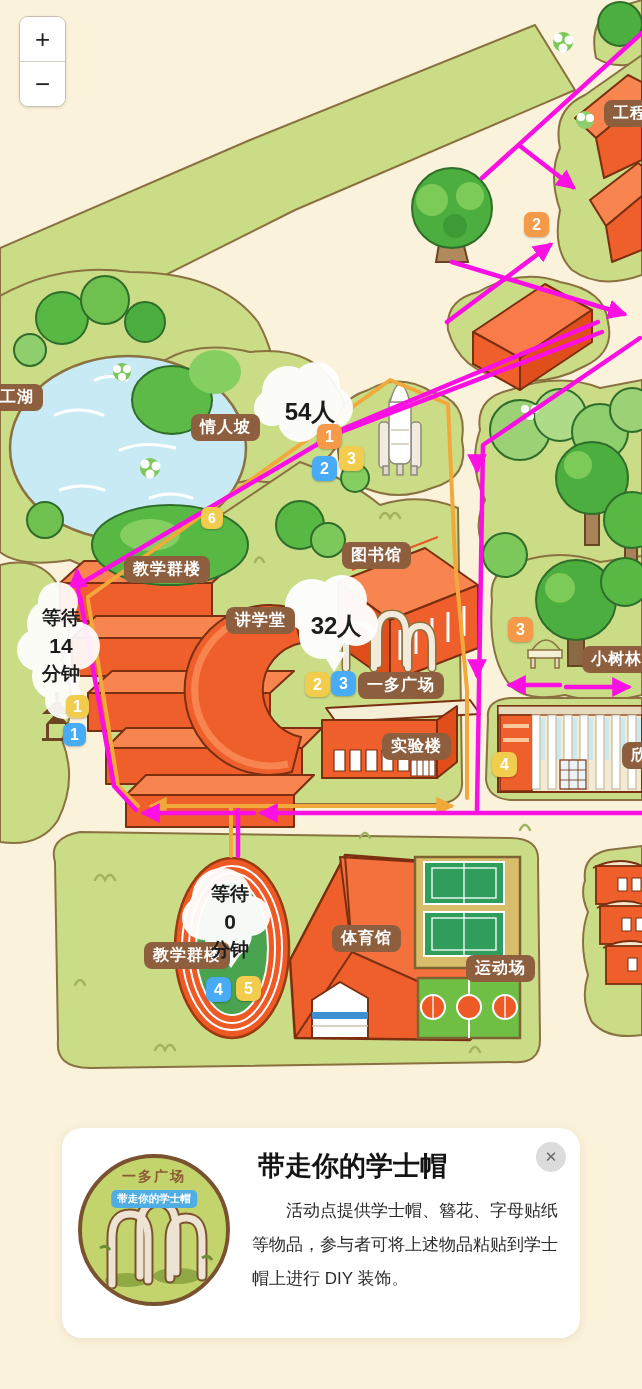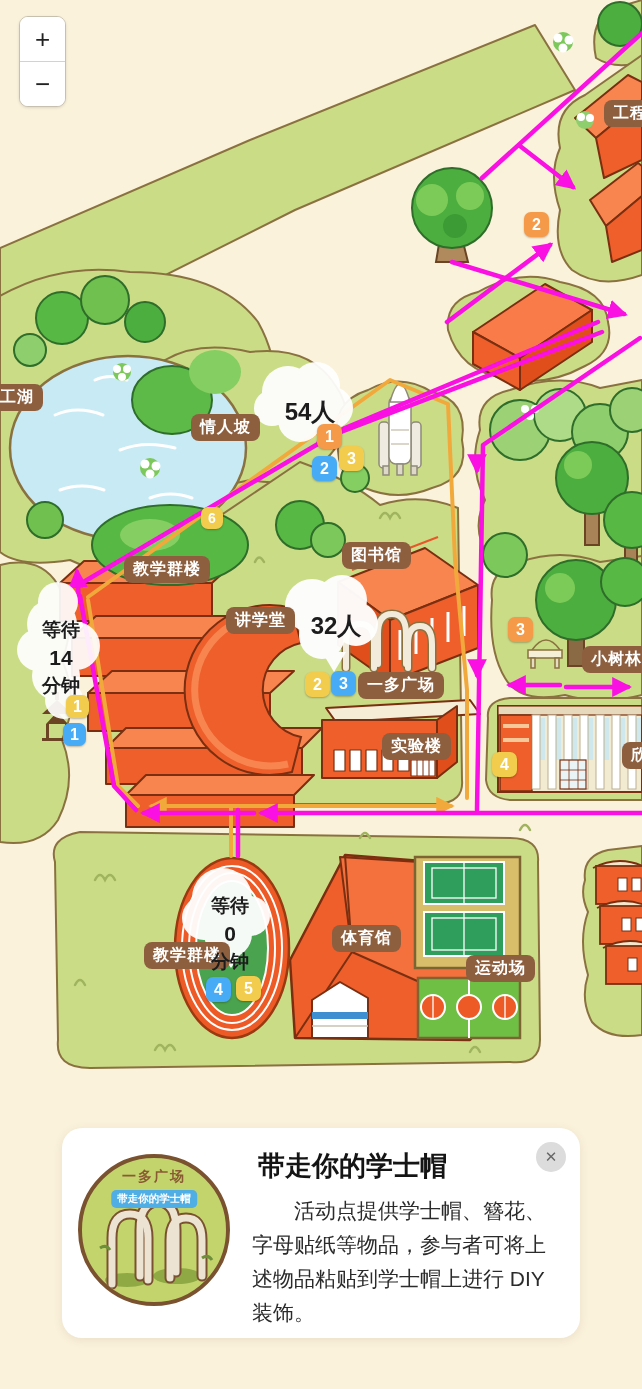--- a/index.html
+++ b/index.html
@@ -24,34 +24,34 @@
     font-size:16px;display:flex;align-items:center;justify-content:center;
     box-shadow:0 1px 2px rgba(0,0,0,.25);}
   .badge.orange{background:#F59A48;}
   .badge.blue{background:#47ABF5;}
   .badge.yellow{background:#F2CC4D;}
 
   
   .cloudtxt{position:absolute;color:#1c1c1c;font-weight:bold;text-align:center;}
   .cloudtxt.big{font-size:24px;}
   .waittxt{position:absolute;color:#1c1c1c;font-weight:bold;text-align:center;
-    font-size:19px;line-height:28px;margin-top:12px;}
+    font-size:19px;line-height:28px;}
   .waittxt .num{font-size:21px;}
 
   
   .card{position:absolute;left:62px;top:1128px;width:518px;height:210px;background:#fff;
     border-radius:20px;box-shadow:0 2px 10px rgba(90,70,40,.10);}
   .thumb{position:absolute;left:16px;top:26px;width:152px;height:152px;border-radius:50%;
     background:#C4D46D;border:4px solid #7A5230;overflow:hidden;}
   .thumb-title{position:absolute;left:0;right:0;top:10px;text-align:center;color:#8A5A33;
     font-size:14px;font-weight:bold;letter-spacing:2px;}
   .thumb-badge{position:absolute;left:50%;transform:translateX(-50%);top:32px;background:#51AEE4;
     color:#fff;font-size:10.5px;font-weight:bold;padding:2px 6px;border-radius:5px;white-space:nowrap;}
   .card-title{position:absolute;left:196px;top:20px;font-size:27px;font-weight:bold;color:#141414;}
-  .card-body{position:absolute;left:190px;top:66px;width:312px;font-size:21px;color:#2b2b2b;
+  .card-body{position:absolute;left:190px;top:66px;width:312px;font-size:17px;color:#2b2b2b;
     line-height:34px;text-indent:2em;}
   .card-close{position:absolute;right:14px;top:14px;width:30px;height:30px;border-radius:50%;
     background:#DCDCDC;border:none;color:#666;font-size:15px;display:flex;align-items:center;
     justify-content:center;cursor:pointer;padding:0;}
 </style>
 </head>
 <body>
 
 <div class="stage">
 

